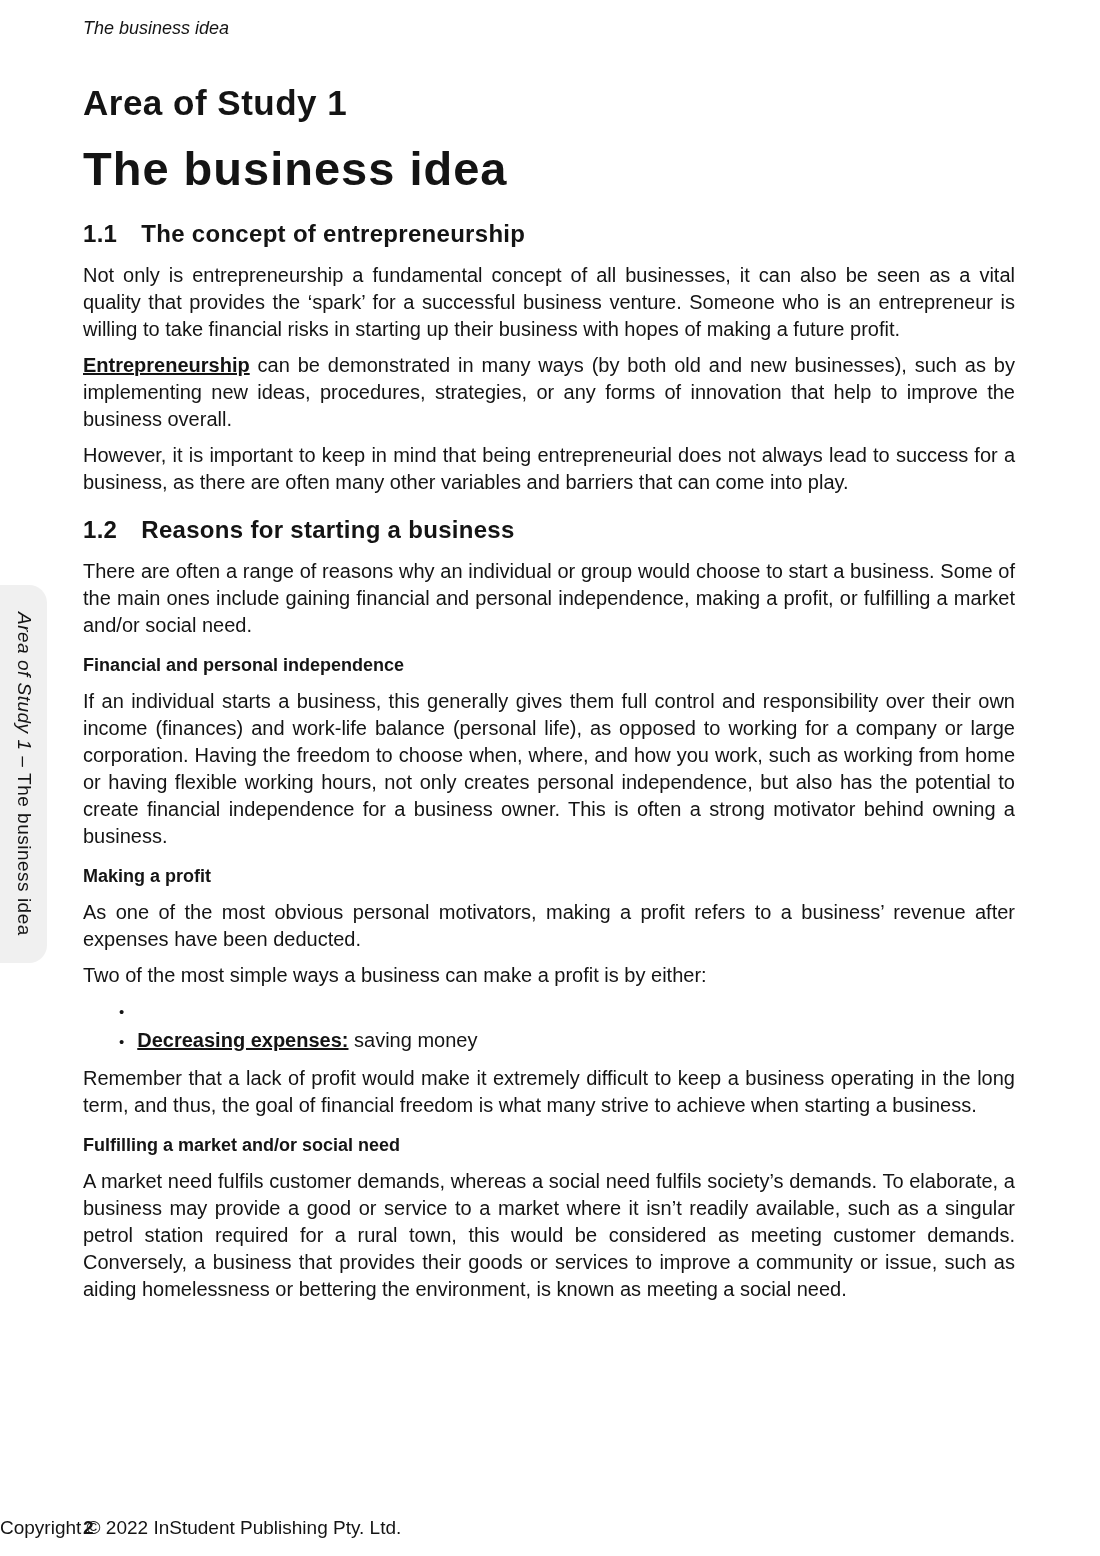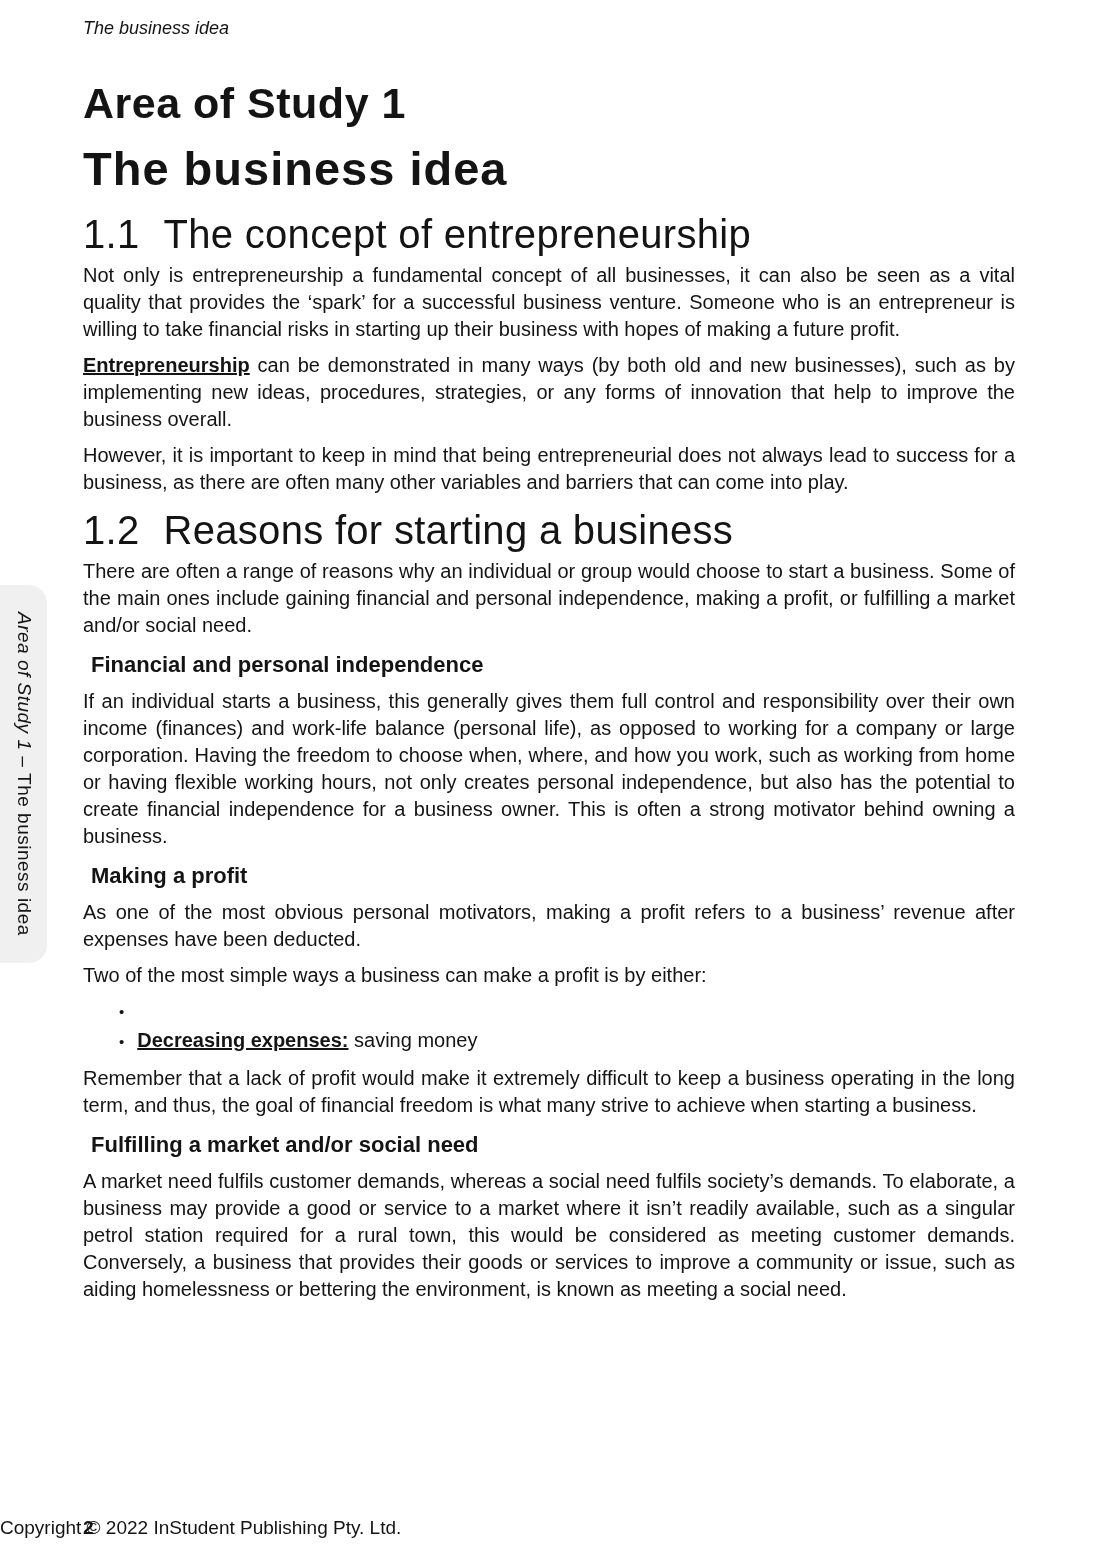--- a/index.html
+++ b/index.html
@@ -15,40 +15,40 @@
   .content {
     position:absolute; left:83px; top:0; width:932px;
   }
   .running-header {
     padding-top:16px;
     font-size:18px; line-height:24px;
     font-style:italic;
   }
   .kicker {
     margin-top:42px;
-    font-size:43px; line-height:42px;
+    font-size:35px; line-height:42px;
     font-weight:bold;
     letter-spacing:0.5px;
   }
   .chapter-title {
     margin-top:14px;
     font-size:47px; line-height:62px;
     font-weight:bold;
     letter-spacing:1px;
   }
   .h2 {
     margin:15px 0 9px 0;
-    font-size:40px; line-height:38px;
-    font-weight:normal;
+    font-size:24px; line-height:38px;
+    font-weight:bold;
     letter-spacing:0.3px;
   }
   .h2 .num { display:inline-block; margin-right:24px; }
   .h3 {
-    margin:12px 0 7px 8px;
-    font-size:22px; line-height:28px;
+    margin:12px 0 7px 0;
+    font-size:18px; line-height:28px;
     font-weight:bold;
   }
   .content p {
     margin:9px 0;
     font-size:20px; line-height:27px;
     text-align:justify;
   }
   .content .b { font-weight:bold;text-decoration:underline; }
   ul.bullets {
     margin:9px 0; padding:0 0 0 36px;

